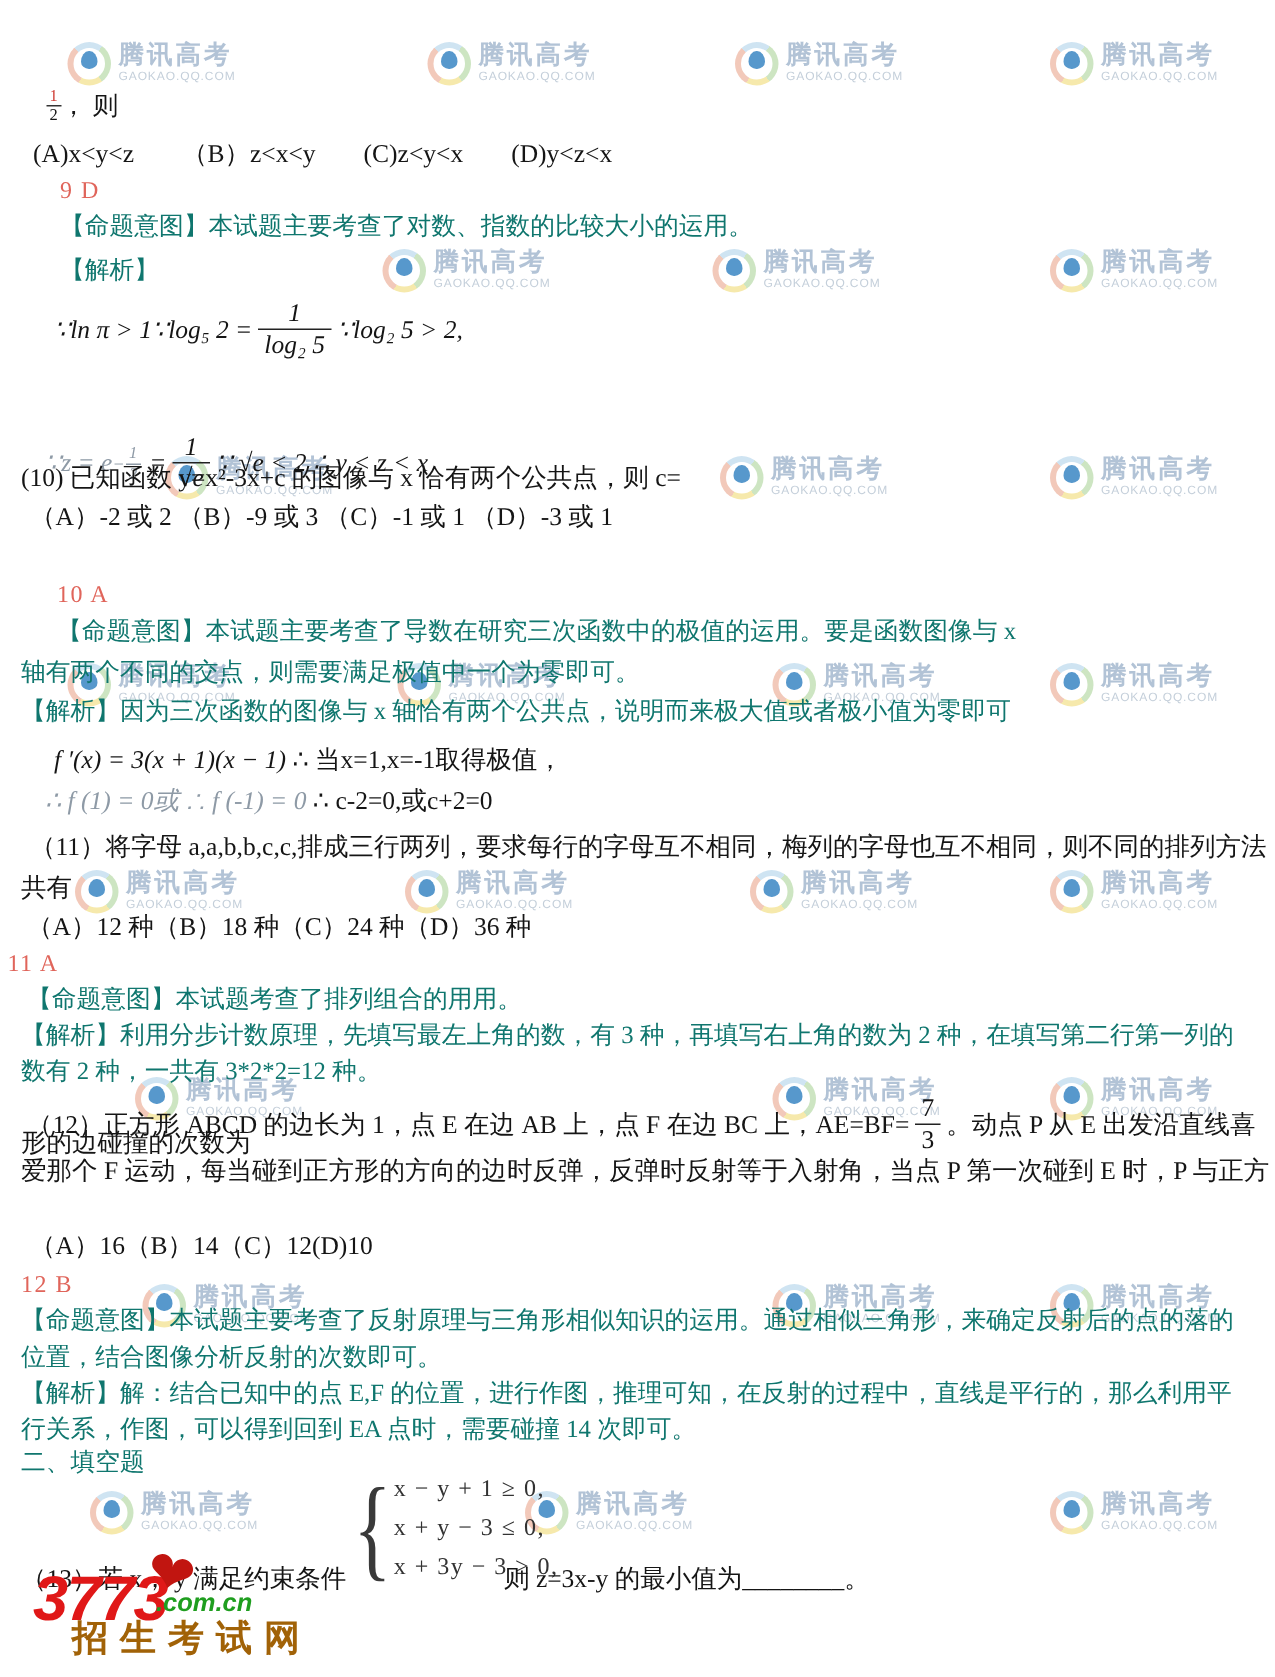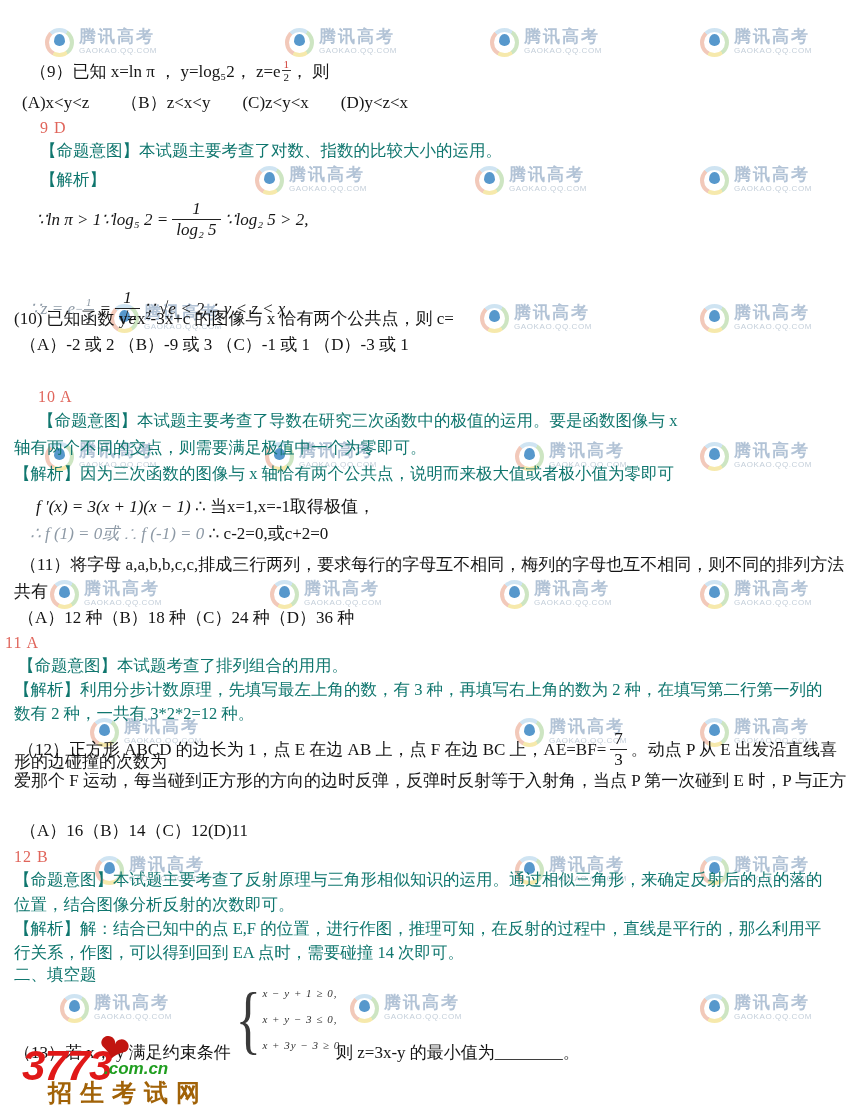--- a/index.html
+++ b/index.html
@@ -30,21 +30,21 @@
   .dfrac .fn{display:block;border-bottom:1px solid #222;padding:0 4px;line-height:1.1;}
   .dfrac .fd{display:block;padding:0 4px;line-height:1.15;}
   .expfrac{display:inline-flex;flex-direction:column;text-align:center;vertical-align:9px;
     font-size:11px;line-height:1.1;margin-left:1px;}
   .expfrac .fn{display:block;border-bottom:1px solid #333;padding:0 2px;}
   .expfrac .fd{display:block;padding:0 2px;}
   .redc{color:#d04038;}
   
   .sysblock{position:absolute;z-index:2;display:flex;align-items:center;}
   .brace{font-size:76px;font-weight:400;color:#3a3a3a;line-height:78px;transform:scaleX(0.7);margin-right:-4px;}
-  .sysline{font-size:11px;line-height:26px;font-style:italic;color:#333;letter-spacing:1px;}
+  .sysline{font-size:16px;line-height:26px;color:#333;letter-spacing:1px;}
   
   .f-big{position:absolute;z-index:3;font-family:"Liberation Sans","DejaVu Sans",sans-serif;
     font-size:42px;font-weight:900;font-style:italic;color:#e01818;letter-spacing:-1px;line-height:40px;}
   .f-heart{position:absolute;z-index:3;font-size:38px;color:#c11510;transform:rotate(14deg);line-height:38px;
     font-family:"DejaVu Sans",sans-serif;}
   .f-domain{position:absolute;z-index:4;font-family:"Liberation Sans","DejaVu Sans",sans-serif;
     font-size:17px;font-weight:bold;font-style:italic;color:#1f9e1f;line-height:18px;}
   .f-site{position:absolute;z-index:3;font-size:24px;font-weight:bold;color:#a16207;letter-spacing:8px;line-height:26px;}
 </style>
 </head>
@@ -289,21 +289,21 @@
       <div class="wm-ring">
         <div class="wm-drop"></div>
       </div>
       <div>
         <div class="wm-label">腾讯高考</div>
         <div class="wm-sub">GAOKAO.QQ.COM</div>
       </div>
     </div>
   </div>
 
-<div class="line" style="left:30px;top:58px;"><span>（9）已知 x=ln π ， y=log₅2， z=e</span><span class="expfrac">
+<div class="line" style="left:30px;top:58px;"><span class="expfrac">
       <span class="fn redc">1</span>
       <span class="fd">2</span>
     </span><span>， 则</span></div>
 
 <div class="line opt-row" style="left:22px;top:92px;">
   <span>(A)x&lt;y&lt;z</span>
   <span>（B）z&lt;x&lt;y</span>
   <span>(C)z&lt;y&lt;x</span>
   <span>(D)y&lt;z&lt;x</span>
 </div>
@@ -357,21 +357,21 @@
 <div class="line frow" style="left:18px;top:727px;height:46px;">
   <span>（12）正方形 ABCD 的边长为 1，点 E 在边 AB 上，点 F 在边 BC 上，AE=BF=</span>
   <span class="dfrac">
       <span class="fn">7</span>
       <span class="fd">3</span>
     </span>
   <span>。动点 P 从 E 出发沿直线喜</span>
 </div>
 <div class="line" style="left:14px;top:770px;">爱那个 F 运动，每当碰到正方形的方向的边时反弹，反弹时反射等于入射角，当点 P 第一次碰到 E 时，P 与正方</div>
 <div class="line" style="left:14px;top:751px;">形的边碰撞的次数为</div>
-<div class="line" style="left:20px;top:820px;">（A）16（B）14（C）12(D)11</div>
+<div class="line" style="left:20px;top:820px;">（A）16（B）14（C）12(D)10</div>
 <div class="line ans" style="left:14px;top:846px;">12 B</div>
 <div class="line red" style="left:14px;top:869px;">【命题意图】本试题主要考查了反射原理与三角形相似知识的运用。通过相似三角形，来确定反射后的点的落的</div>
 <div class="line red" style="left:14px;top:894px;">位置，结合图像分析反射的次数即可。</div>
 <div class="line red" style="left:14px;top:918px;">【解析】解：结合已知中的点 E,F 的位置，进行作图，推理可知，在反射的过程中，直线是平行的，那么利用平</div>
 <div class="line red" style="left:14px;top:942px;">行关系，作图，可以得到回到 EA 点时，需要碰撞 14 次即可。</div>
 
 <div class="line red" style="left:14px;top:964px;">二、填空题</div>
 
 <div class="sysblock" style="left:230px;top:980px;">
   <span class="brace">{</span>

